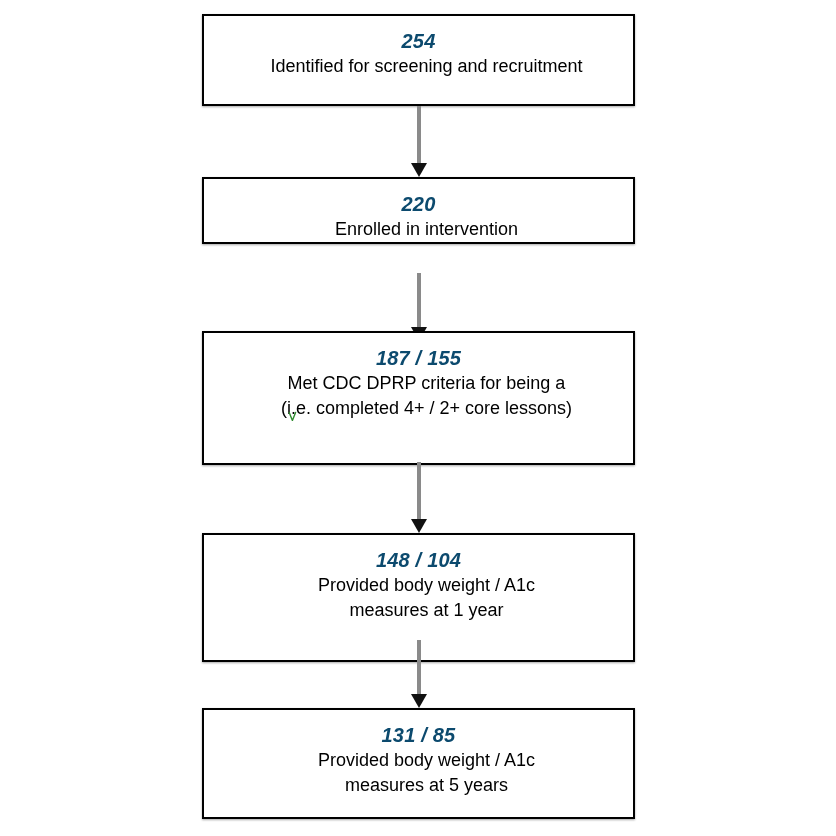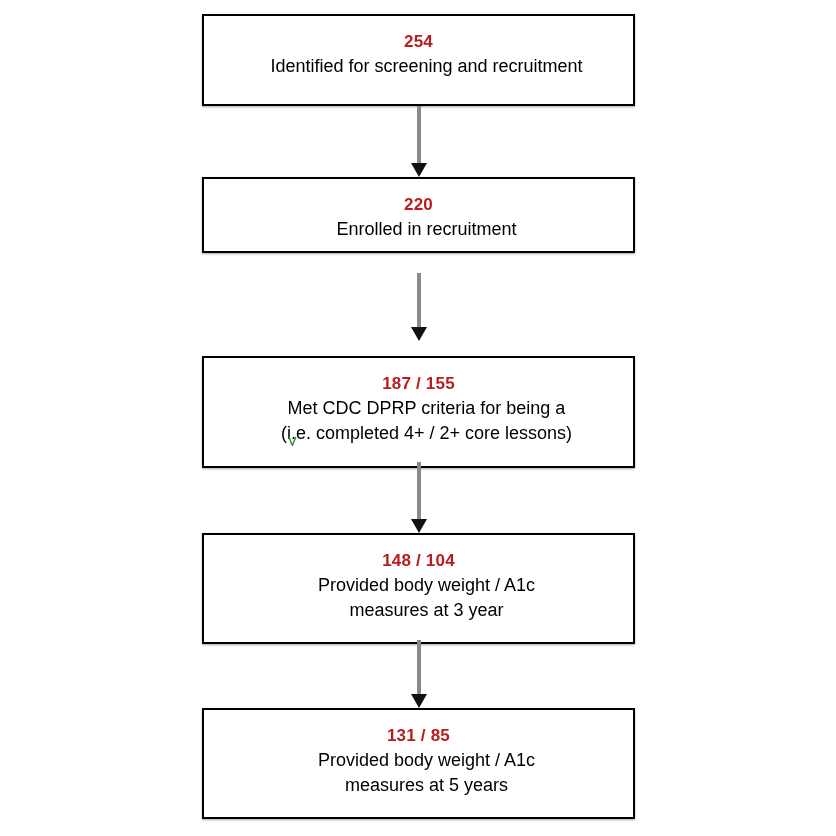--- a/index.html
+++ b/index.html
@@ -28,45 +28,46 @@
     box-sizing: border-box;
     border: 2.5px solid #000000;
     background: #ffffff;
     text-align: center;
     padding-top: 13px;
     box-shadow: 0 1px 2px rgba(0,0,0,0.35);
   }
 
   .box-count {
     display: block;
-    font-size: 17px;
+    font-size: 20px;
     font-weight: bold;
-    color: #b91c1c;
+    color: #0c4a6e;
     line-height: 25px;
     letter-spacing: 0.2px;
+    font-style: italic;
   }
 
   .box-desc {
     display: block;
     font-size: 18px;
     font-weight: normal;
     color: #000000;
     line-height: 25px;
     padding-left: 16px;
   }
 
   .box-desc-line {
     display: block;
   }
 
   
   #box-1 { top: 14px;  height: 92px;  }
-  #box-2 { top: 177px; height: 76px;  }
-  #box-3 { top: 356px; height: 112px; }
-  #box-4 { top: 533px; height: 111px; text-align: center; }
+  #box-2 { top: 177px; height: 67px;  }
+  #box-3 { top: 331px; height: 134px; }
+  #box-4 { top: 533px; height: 129px; text-align: center; }
   #box-5 { top: 708px; height: 111px; }
 
   
   .connector {
     position: absolute;
     left: 413px;
     width: 11px;
   }
   .connector .shaft {
     position: absolute;
@@ -123,21 +124,21 @@
   </div>
 
   <div class="connector" id="arrow-1">
     <span class="shaft"></span>
     <span class="head"></span>
   </div>
 
   <div class="flow-box" id="box-2">
     <span class="box-count">220</span>
     <span class="box-desc">
-      <span class="box-desc-line">Enrolled in recruitment</span>
+      <span class="box-desc-line">Enrolled in intervention</span>
     </span>
   </div>
 
   <div class="connector" id="arrow-2">
     <span class="shaft"></span>
     <span class="head"></span>
   </div>
 
   <div class="flow-box" id="box-3">
     <span class="box-count">187 / 155</span>
@@ -151,21 +152,21 @@
 
   <div class="connector" id="arrow-3">
     <span class="shaft"></span>
     <span class="head"></span>
   </div>
 
   <div class="flow-box" id="box-4">
     <span class="box-count">148 / 104</span>
     <span class="box-desc">
       <span class="box-desc-line">Provided body weight / A1c</span>
-      <span class="box-desc-line">measures at 3 year</span>
+      <span class="box-desc-line">measures at 1 year</span>
     </span>
   </div>
 
   <div class="connector" id="arrow-4">
     <span class="shaft"></span>
     <span class="head"></span>
   </div>
 
   <div class="flow-box" id="box-5">
     <span class="box-count">131 / 85</span>

